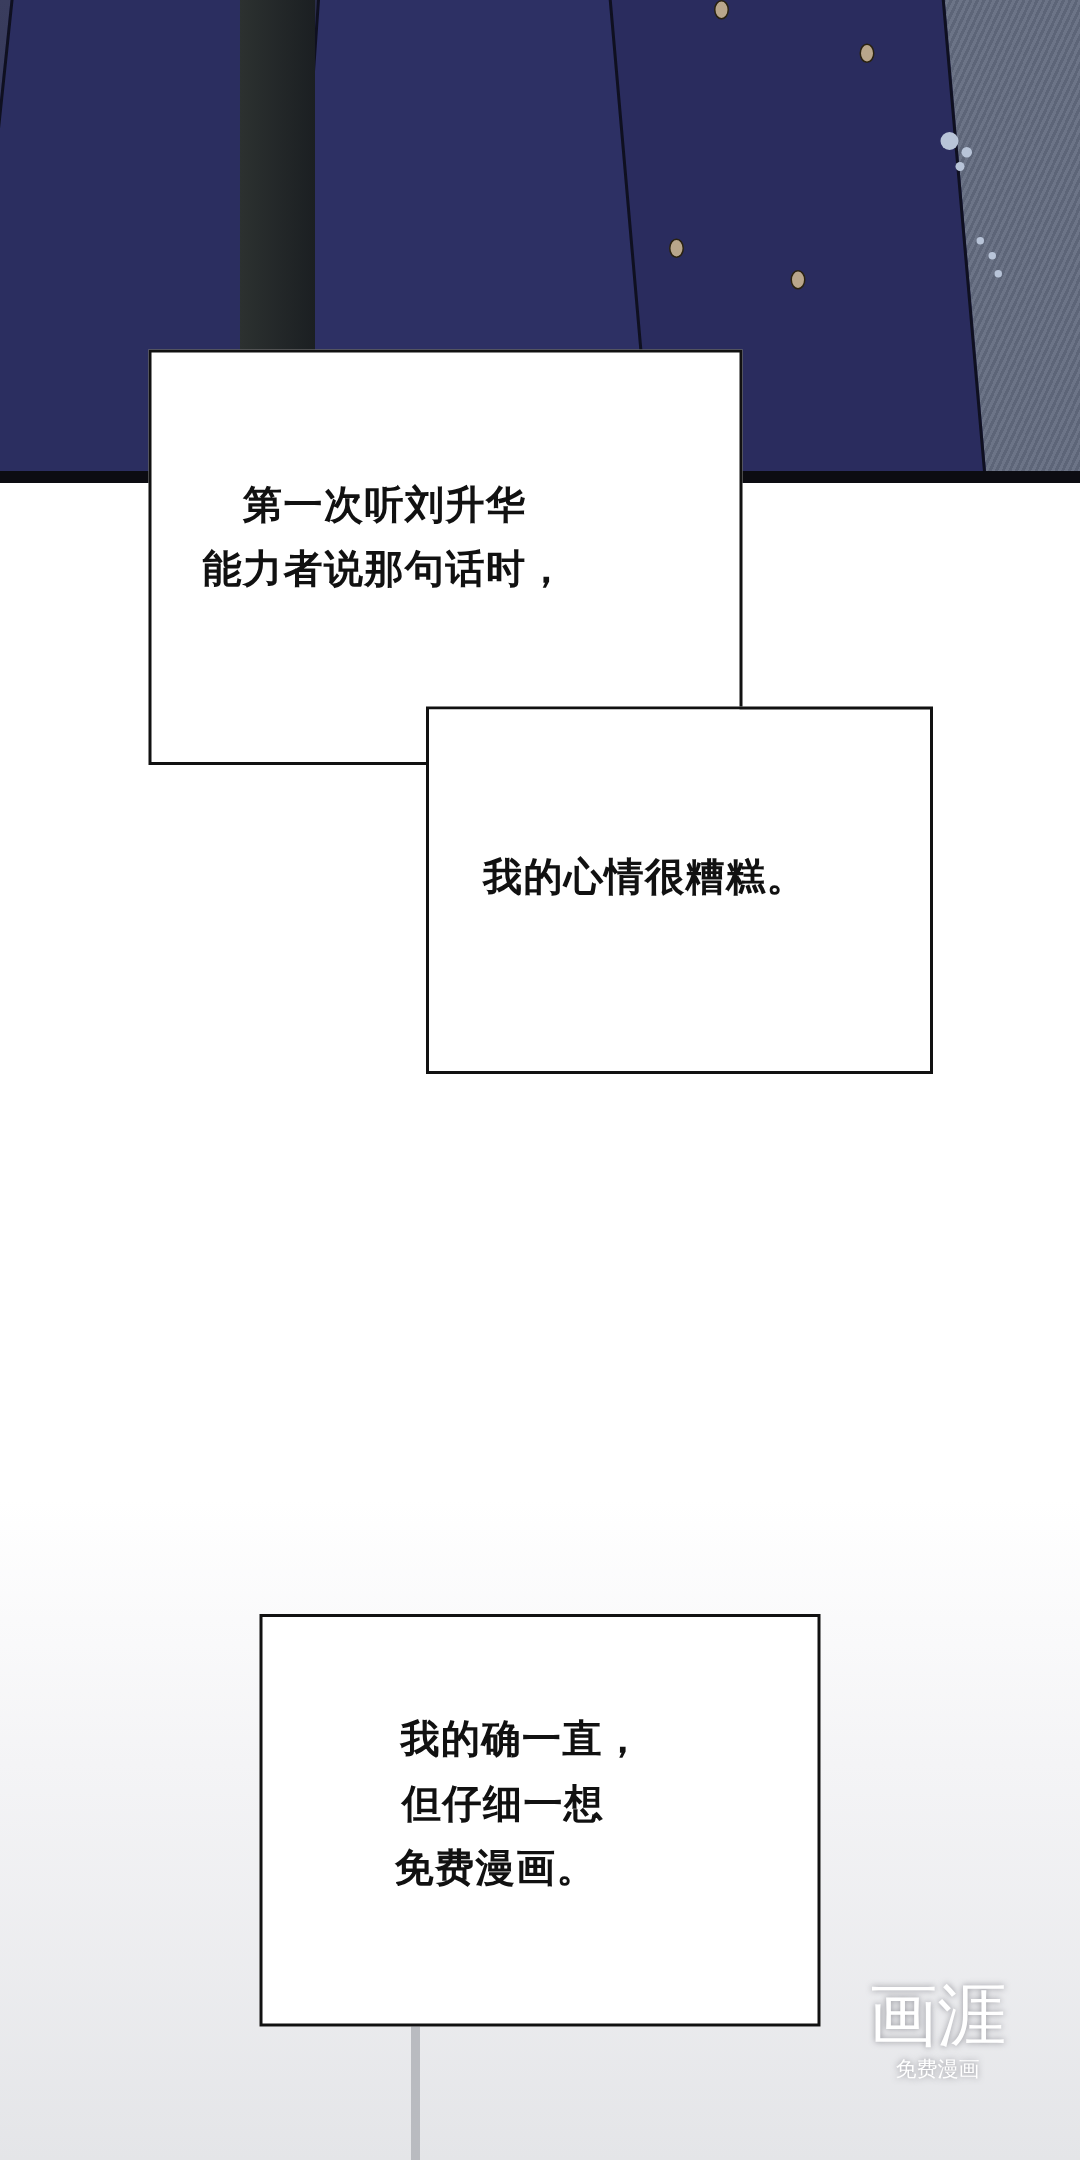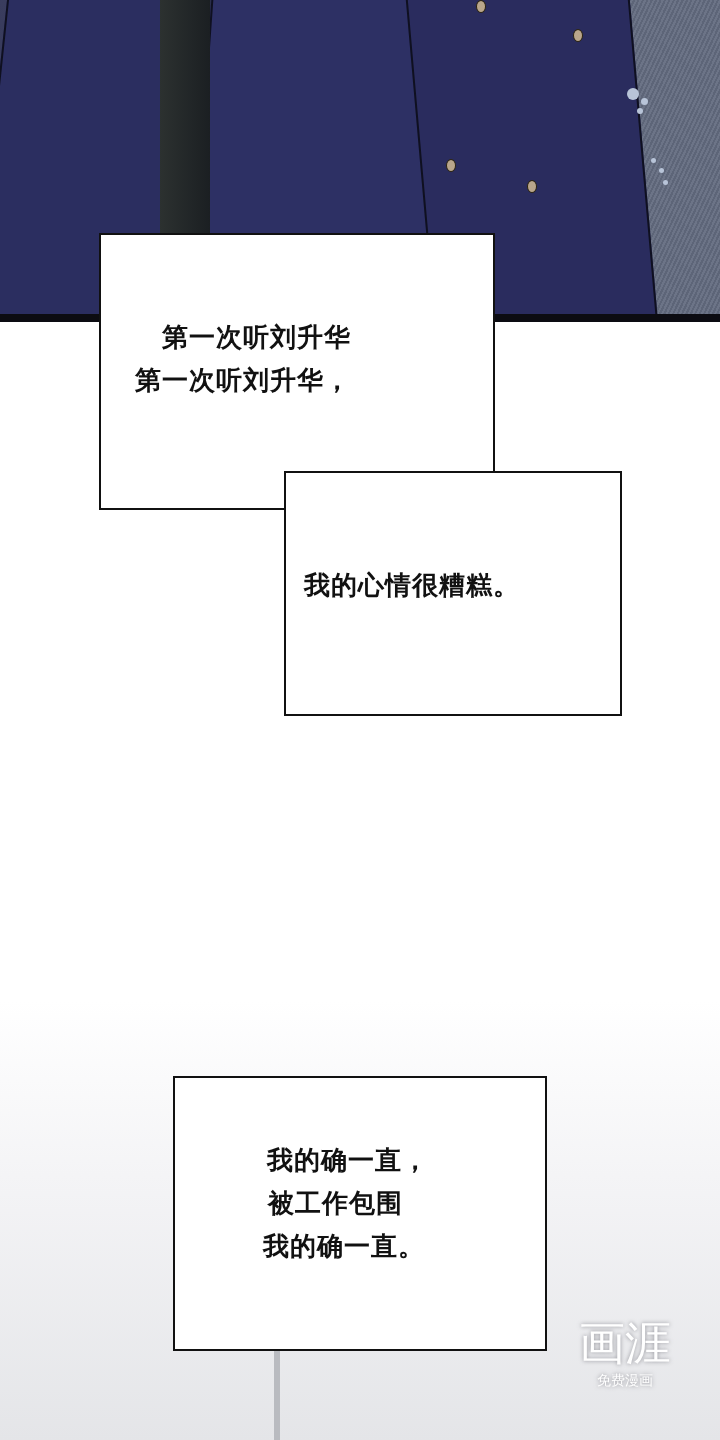--- a/index.html
+++ b/index.html
@@ -50,24 +50,24 @@
 <div class="lower-bg"></div>
 <div class="pole"></div>
 
 <div class="box" style="left:99px;top:233px;width:396px;height:277px;"></div>
 
 <div class="box" style="left:284px;top:471px;width:338px;height:245px;"></div>
 
 <div style="position:absolute;left:286px;top:473px;width:207px;height:39px;background:#fff;"></div>
 
 <div class="txt" style="left:162px;top:318px;">第一次听刘升华</div>
-<div class="txt" style="left:135px;top:361px;">第一次听刘升华，</div>
-<div class="txt" style="left:304px;top:566px;">我的心情很糟糕。</div>
+<div class="txt" style="left:135px;top:361px;">能力者说那句话时，</div>
+<div class="txt" style="left:322px;top:566px;">我的心情很糟糕。</div>
 
 <div class="box" style="left:173px;top:1076px;width:374px;height:275px;"></div>
 <div class="txt" style="left:267px;top:1141px;">我的确一直，</div>
-<div class="txt" style="left:268px;top:1184px;">被工作包围</div>
-<div class="txt" style="left:263px;top:1227px;">我的确一直。</div>
+<div class="txt" style="left:268px;top:1184px;">但仔细一想</div>
+<div class="txt" style="left:263px;top:1227px;">免费漫画。</div>
 
 <div class="wm">
   <div class="logo">画涯</div>
   <div class="sub">免费漫画</div>
 </div>
 
 </body></html>

